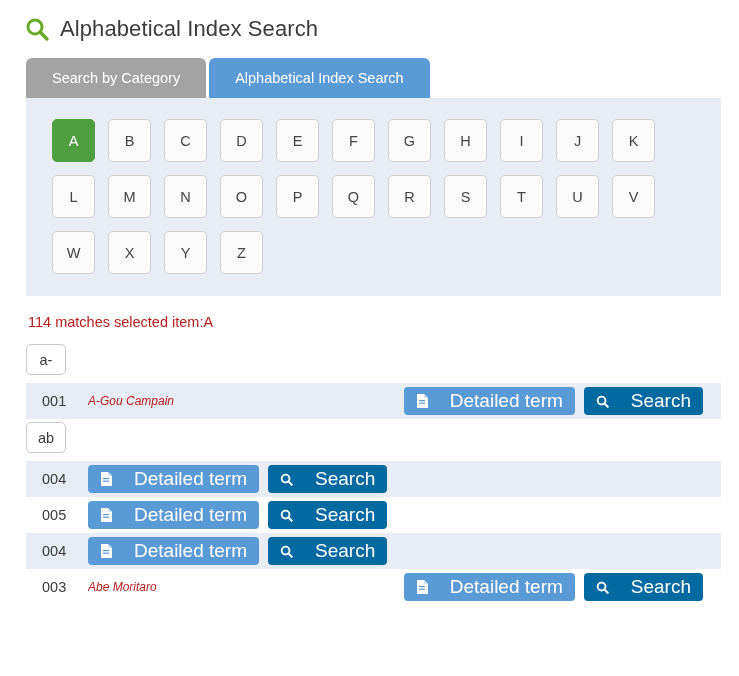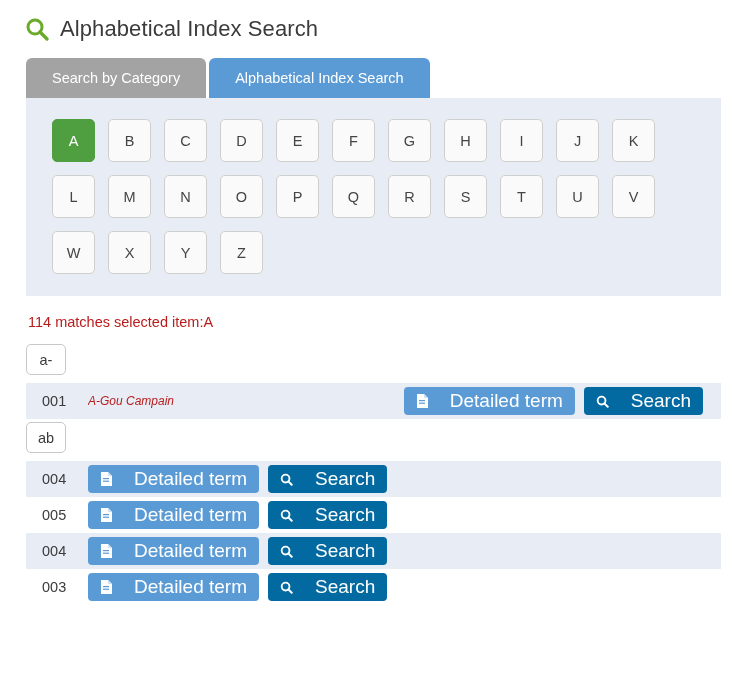--- a/index.html
+++ b/index.html
@@ -319,20 +319,21 @@
                 <line x1="9" y1="9" x2="12.6" y2="12.6" stroke="#ffffff" stroke-width="2.2" stroke-linecap="round"></line>
               </svg>
             </span>
             <span>Search</span>
           </button>
         </span>
       </div>
 
       <div class="row">
         <span class="num">003</span>
+        <span class="name">Abe Moritaro</span>
         <span class="row-actions">
           <button class="btn btn-detail">
             <span>
               <svg width="12" height="14" viewBox="0 0 12 14">
                 <path d="M1 0 h7 l4 4 v10 h-11 z" fill="#ffffff"></path>
                 <path d="M8 0 v4 h4 z" fill="#cfe0f2"></path>
                 <rect x="3" y="6" width="6" height="1.2" fill="#5b9bd5"></rect>
                 <rect x="3" y="8.6" width="6" height="1.2" fill="#5b9bd5"></rect>
               </svg>
             </span>

